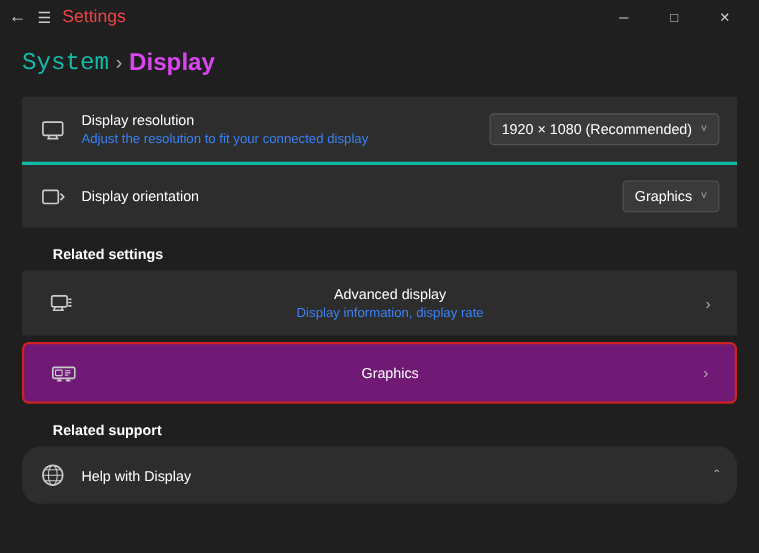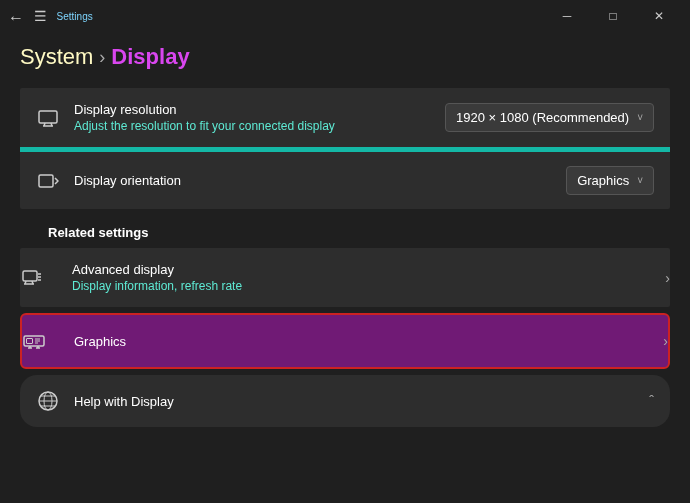--- a/index.html
+++ b/index.html
@@ -20,22 +20,22 @@
       height: 32px;
       background: #1f1f1f;
       padding: 0 8px;
     }
     .titlebar-left {
       display: flex;
       align-items: center;
       gap: 10px;
     }
     .titlebar-title {
-      font-size: 10px;
-      color: #7dd3fc;
+      font-size: 16px;
+      color: #ef4444;
     }
     .titlebar-controls {
       display: flex;
       align-items: center;
     }
     .title-btn {
       width: 46px;
       height: 32px;
       display: flex;
       align-items: center;
@@ -52,23 +52,24 @@
 
     .breadcrumb {
       display: flex;
       align-items: center;
       gap: 6px;
       font-size: 22px;
       font-weight: 600;
       margin-bottom: 18px;
     }
     .breadcrumb-system {
-      color: #fef9c3;
+      color: #14b8a6;
       font-weight: 400;
       cursor: pointer;
+      font-family: Liberation Mono, monospace;
     }
     .breadcrumb-separator {
       color: #aaaaaa;
       font-size: 18px;
       font-weight: 300;
     }
     .breadcrumb-current {
       color: #d946ef;
       font-weight: 600;
     }
@@ -80,42 +81,42 @@
       margin-bottom: 6px;
       overflow: hidden;
     }
     .settings-row {
       display: flex;
       align-items: center;
       padding: 14px 16px;
       gap: 14px;
     }
     .settings-row + .settings-row {
-      border-top: 5px solid #14b8a6;
+      border-top: 3px solid #14b8a6;
     }
     .row-icon {
       width: 24px;
       height: 24px;
       display: flex;
       align-items: center;
       justify-content: center;
       flex-shrink: 0;
       color: #cccccc;
     }
     .row-text {
       flex: 1;
     }
     .row-title {
       font-size: 13px;
       font-weight: 500;
       color: #ffffff;
     }
     .row-subtitle {
       font-size: 12px;
-      color: #5eead4;
+      color: #3b82f6;
       margin-top: 2px;
     }
     .row-control {
       display: flex;
       align-items: center;
       justify-content: flex-end;
     }
     .dropdown-btn {
       background: #3a3a3a;
       border: 1px solid #555555;
@@ -140,23 +141,24 @@
       font-weight: 600;
       color: #ffffff;
       margin: 16px 0 8px 0;
       padding-left: 28px;
     }
 
     
     .nav-row {
       display: flex;
       align-items: center;
-      padding: 14px 0;
-      gap: 28px;
-      cursor: pointer;
+      padding: 14px 24px;
+      gap: 14px;
+      cursor: pointer;
+      text-align: center;
     }
     .nav-chevron {
       font-size: 14px;
       color: #aaaaaa;
       margin-left: auto;
     }
 
     
     .graphics-card {
       background: #701a75;
@@ -273,21 +275,21 @@
           <line x1="5" y1="14" x2="4" y2="17" stroke="#cccccc" stroke-width="1.5"></line>
           <line x1="11" y1="14" x2="12" y2="17" stroke="#cccccc" stroke-width="1.5"></line>
           <line x1="3" y1="17" x2="13" y2="17" stroke="#cccccc" stroke-width="1.5"></line>
           <line x1="17" y1="7" x2="20" y2="7" stroke="#cccccc" stroke-width="1.5"></line>
           <line x1="17" y1="10" x2="20" y2="10" stroke="#cccccc" stroke-width="1.5"></line>
           <line x1="17" y1="13" x2="20" y2="13" stroke="#cccccc" stroke-width="1.5"></line>
         </svg>
       </div>
       <div class="row-text">
         <div class="row-title">Advanced display</div>
-        <div class="row-subtitle">Display information, refresh rate</div>
+        <div class="row-subtitle">Display information, display rate</div>
       </div>
       <span class="nav-chevron">›</span>
     </div>
   </div>
 
   <div class="graphics-card">
     <div class="nav-row">
       <div class="row-icon">
         <svg width="22" height="22" viewBox="0 0 22 22" fill="none">
           <rect x="1" y="6" width="20" height="10" rx="1.5" stroke="#cccccc" stroke-width="1.5" fill="none"></rect>
@@ -301,20 +303,21 @@
           <line x1="13" y1="18" x2="17" y2="18" stroke="#cccccc" stroke-width="1.5"></line>
         </svg>
       </div>
       <div class="row-text">
         <div class="row-title">Graphics</div>
       </div>
       <span class="nav-chevron">›</span>
     </div>
   </div>
 
+  <div class="section-header">Related support</div>
 
   <div class="support-card">
     <div class="support-row">
       <div class="row-icon">
         <svg width="22" height="22" viewBox="0 0 22 22" fill="none">
           <circle cx="11" cy="11" r="9" stroke="#cccccc" stroke-width="1.5" fill="none"></circle>
           <ellipse cx="11" cy="11" rx="4" ry="9" stroke="#cccccc" stroke-width="1" fill="none"></ellipse>
           <line x1="2" y1="11" x2="20" y2="11" stroke="#cccccc" stroke-width="1"></line>
           <line x1="3.5" y1="6" x2="18.5" y2="6" stroke="#cccccc" stroke-width="1"></line>
           <line x1="3.5" y1="16" x2="18.5" y2="16" stroke="#cccccc" stroke-width="1"></line>

